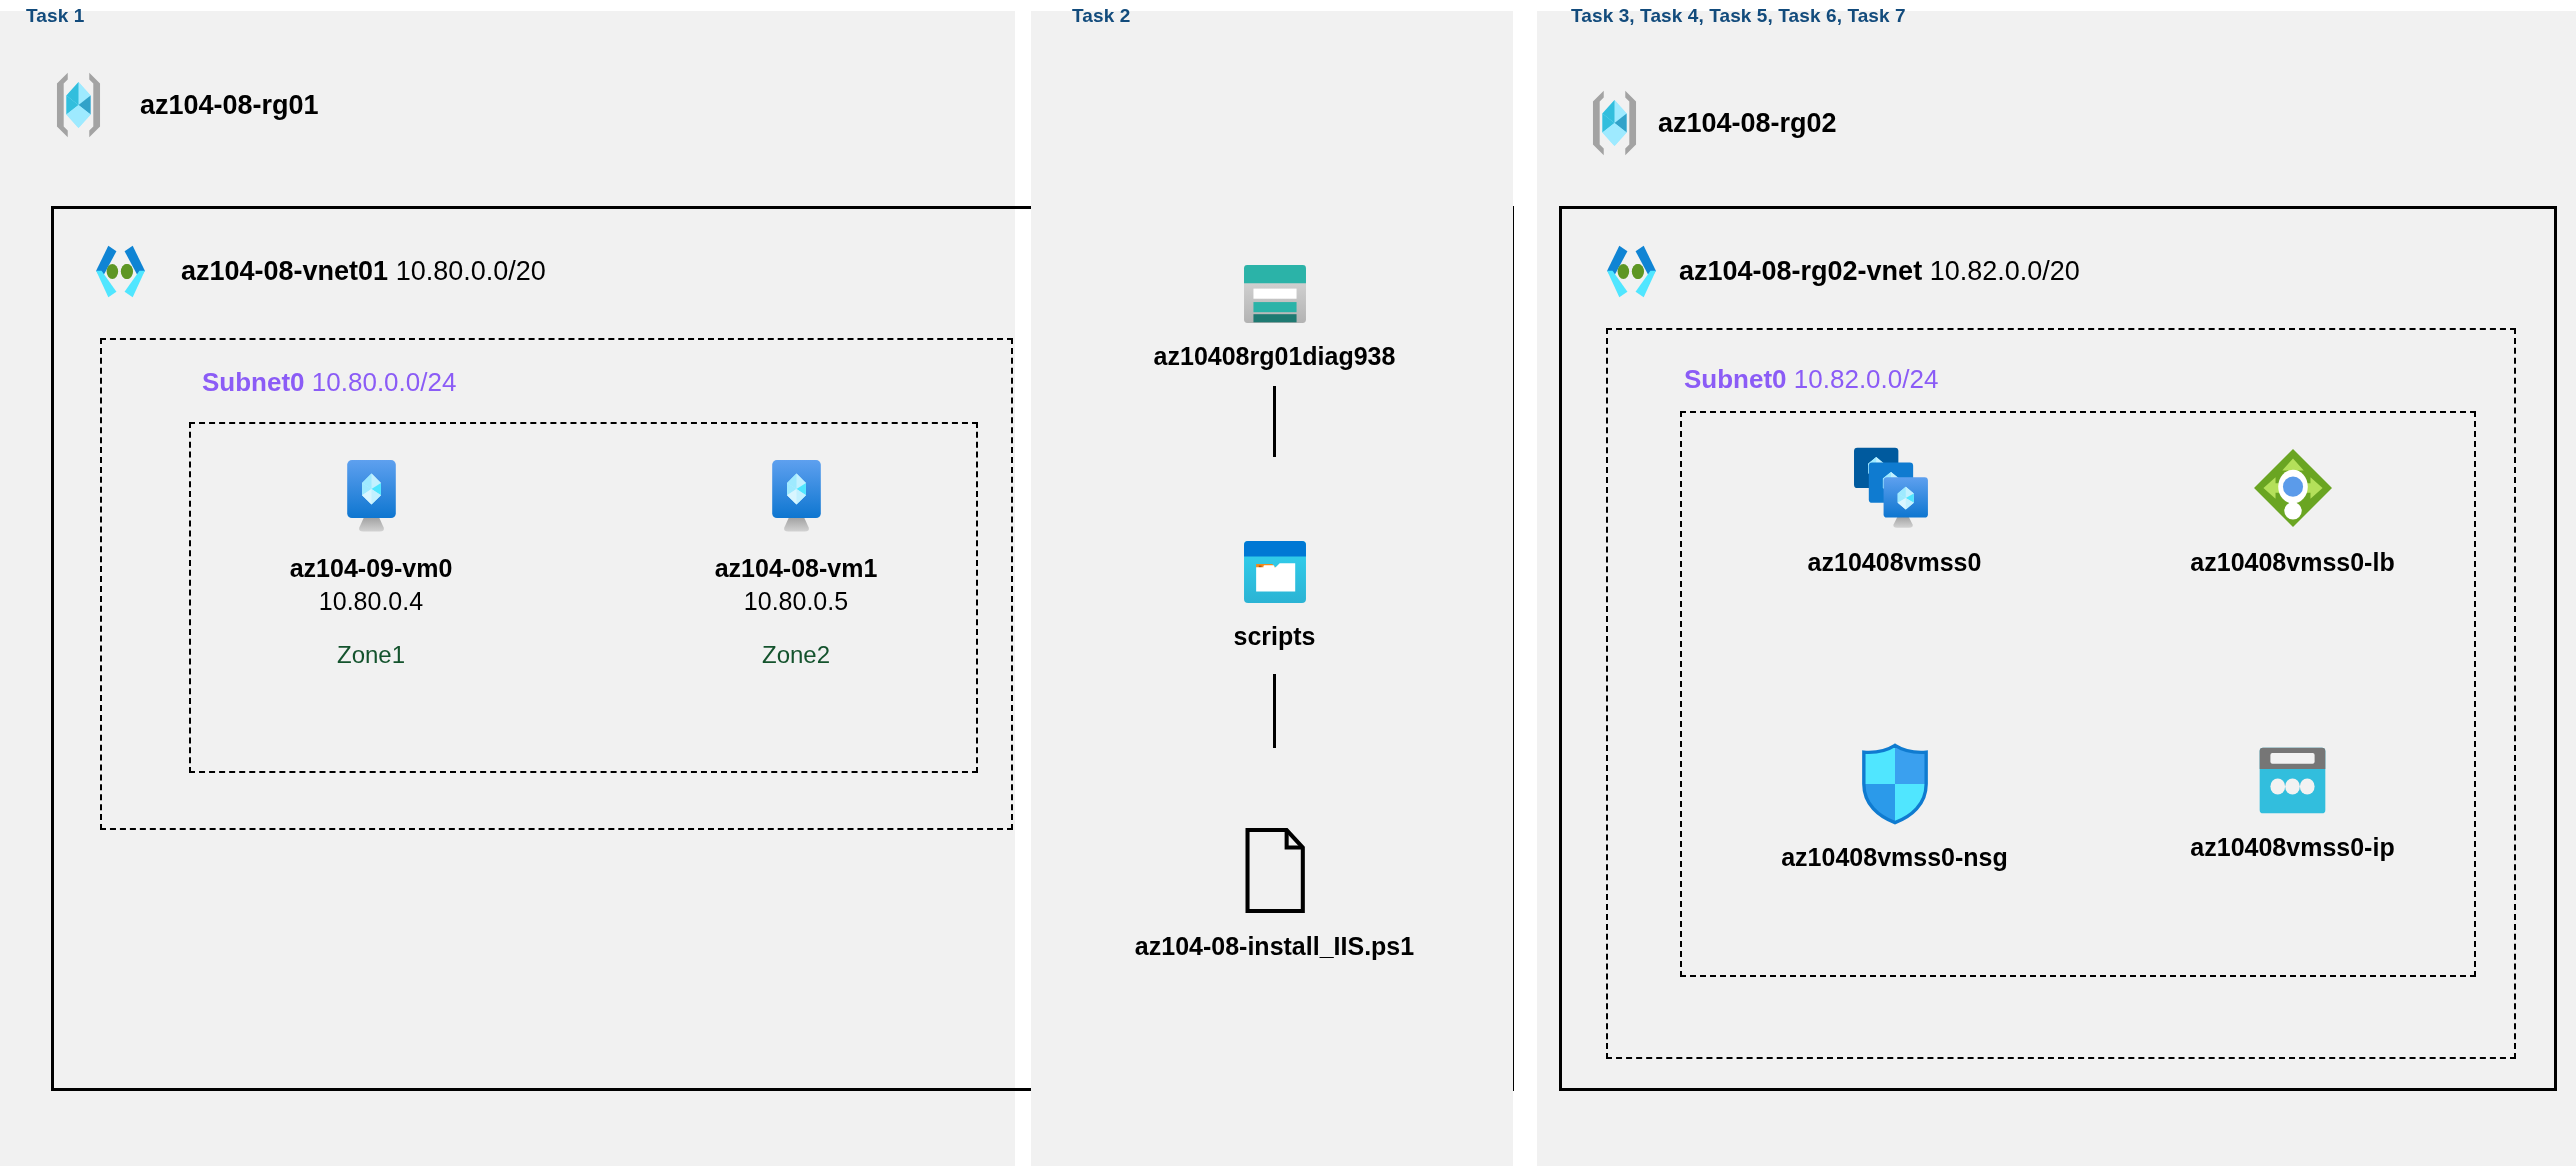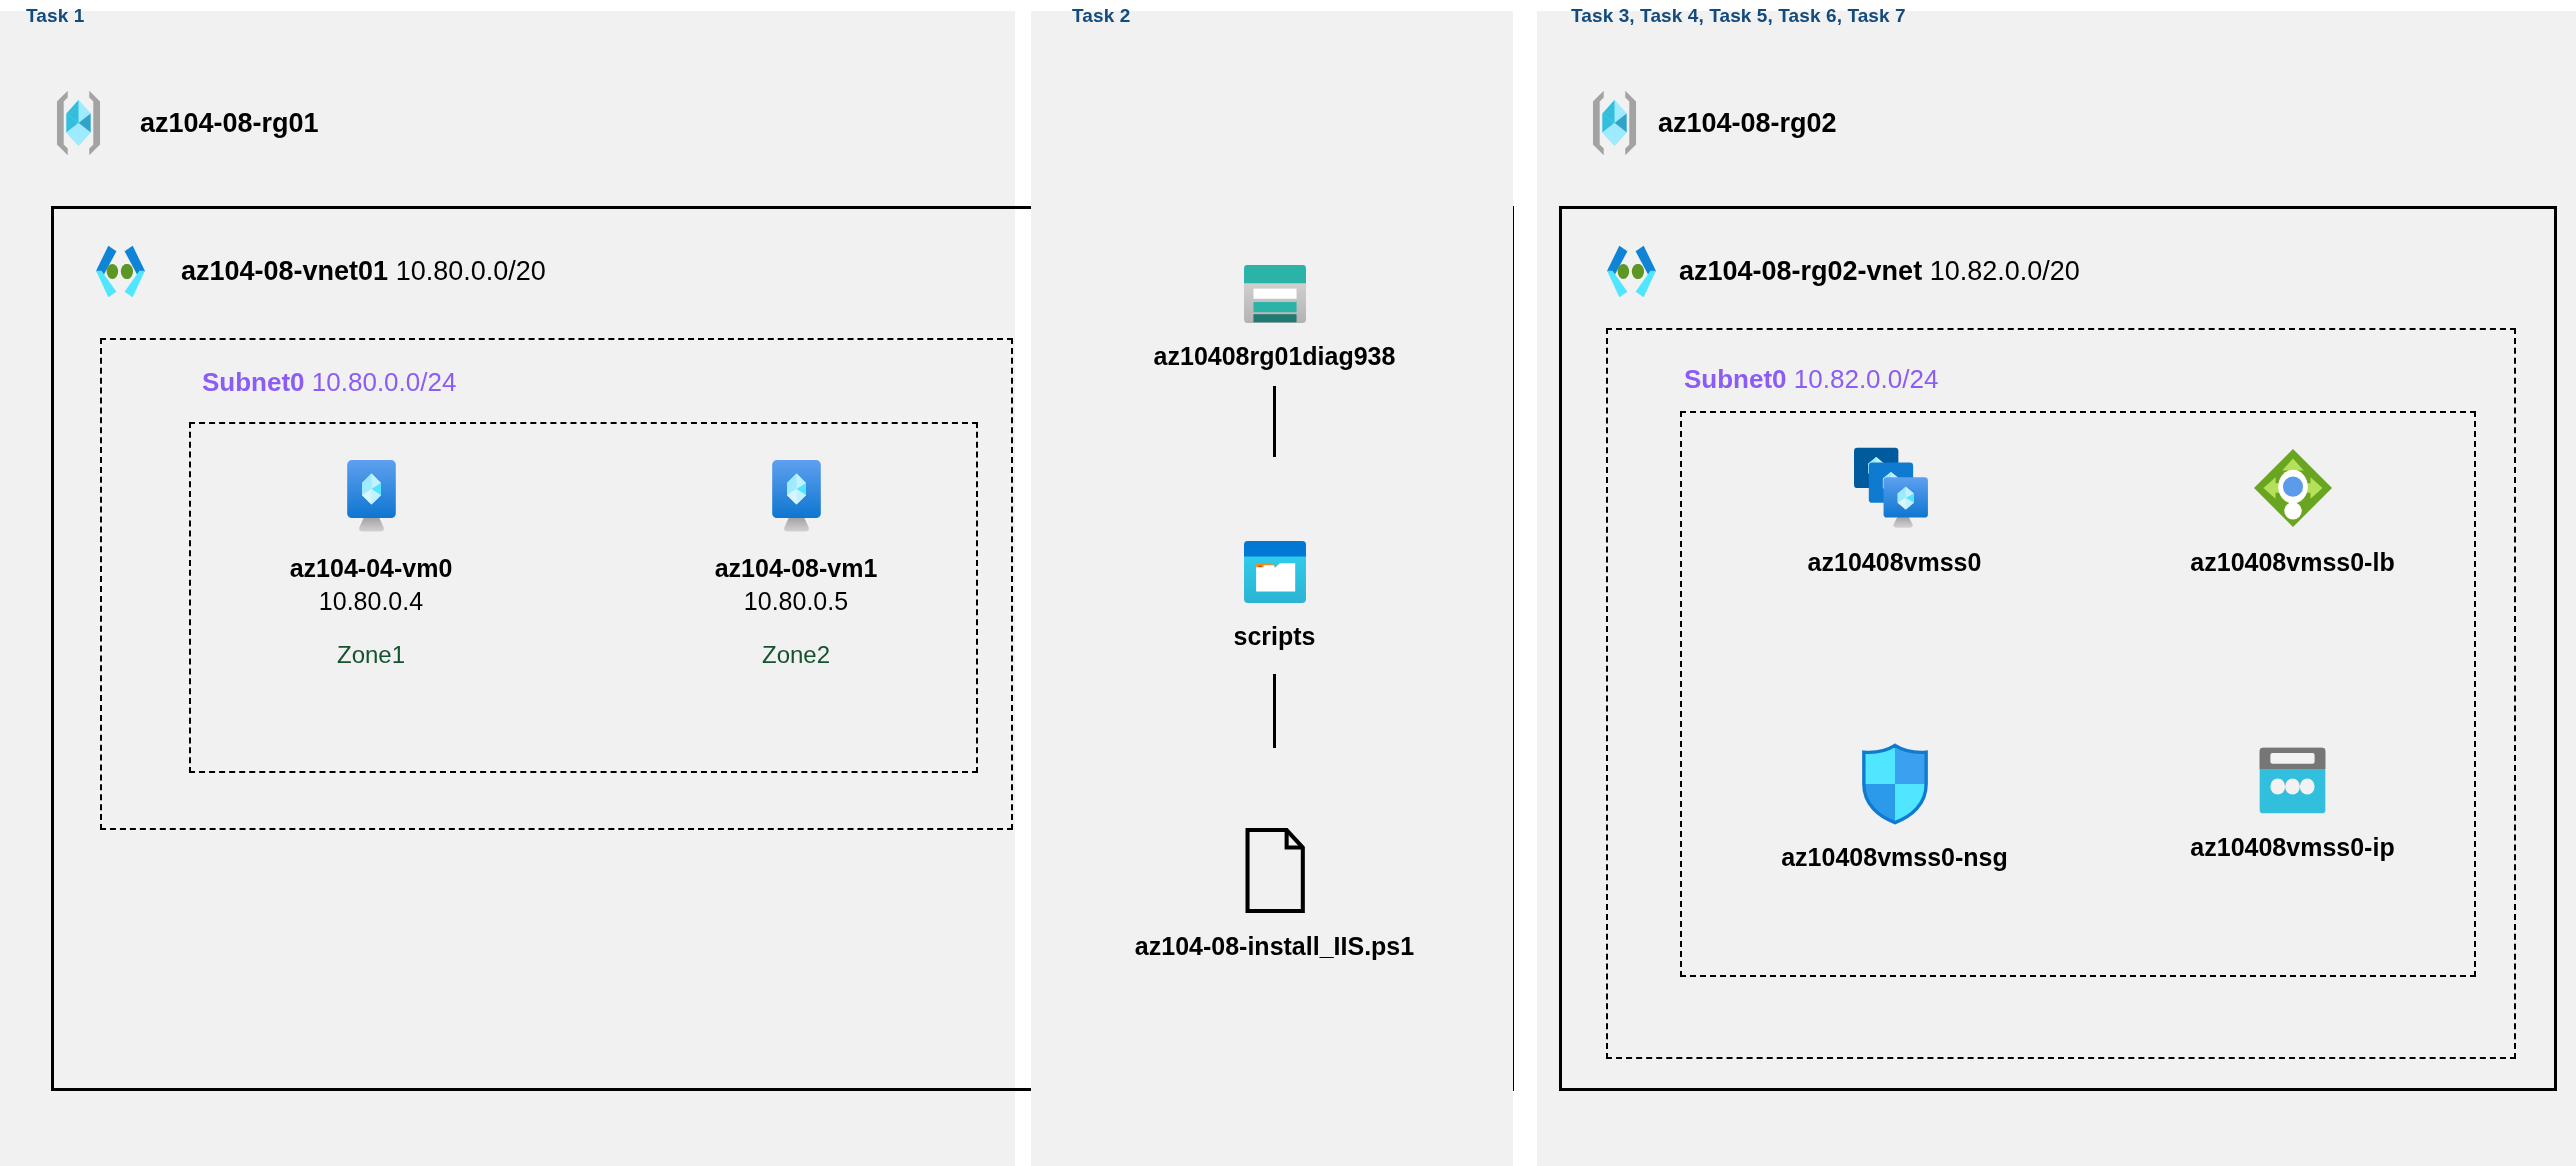--- a/index.html
+++ b/index.html
@@ -46,21 +46,21 @@
 </style>
 </head>
 <body>
 
 <div class="canvas">
 
   <div class="panel" id="panel-1"></div>
 
   <div class="task-title" style="left:26px;top:5.4px;">Task 1</div>
 
-  <div class="hdr-row" style="left:50px;top:88px;gap:33px;">
+  <div class="hdr-row" style="left:50px;top:70px;gap:33px;">
     <span>
       <svg width="57" height="70" viewBox="0 0 84 104">
         <path d="M26 4 L10 20 L10 84 L26 100 L26 90 L20 84 L20 20 L26 14 Z" fill="#a3a3a3"></path>
         <path d="M58 4 L74 20 L74 84 L58 100 L58 90 L64 84 L64 20 L58 14 Z" fill="#a3a3a3"></path>
         <path d="M42 18 L60 38 L60 66 L42 86 L24 66 L24 38 Z" fill="#9eeaff"></path>
         <path d="M42 18 L60 38 L42 52 Z" fill="#9eeaff"></path>
         <path d="M42 18 L24 38 L42 52 Z" fill="#32bedd"></path>
         <path d="M42 52 L60 38 L60 66 Z" fill="#32a2c9"></path>
         <path d="M42 52 L24 38 L24 66 Z" fill="#32bedd"></path>
         <path d="M42 52 L60 66 L42 86 Z" fill="#9eeaff"></path>
@@ -116,21 +116,21 @@
         <rect x="18" y="6" width="72" height="86" rx="7" fill="url(#vmg1)"></rect>
         <path d="M54 26 L68 40 L68 58 L54 72 L40 58 L40 40 Z" fill="#c3f1ff"></path>
         <path d="M54 26 L68 40 L54 49 Z" fill="#c3f1ff"></path>
         <path d="M54 26 L40 40 L54 49 Z" fill="#9eeaff"></path>
         <path d="M54 49 L68 40 L68 58 Z" fill="#50e6ff"></path>
         <path d="M54 49 L40 40 L40 58 Z" fill="#9eeaff"></path>
         <path d="M54 49 L68 58 L54 72 Z" fill="#c3f1ff"></path>
         <path d="M54 49 L40 58 L54 72 Z" fill="#d9f6ff"></path>
       </svg>
     </span>
-    <div class="cap">az104-04-vm0</div>
+    <div class="cap">az104-09-vm0</div>
     <div class="sub">10.80.0.4</div>
     <div class="zone">Zone1</div>
   </div>
 
   <div class="node" style="left:688px;top:456px;width:216px;">
     <span>
       <svg width="73" height="81" viewBox="0 0 108 120">
         <path d="M44 88 h20 l8 18 q2 6 -6 6 h-24 q-8 0 -6 -6 z" fill="url(#vmstand)"></path>
         <rect x="18" y="6" width="72" height="86" rx="7" fill="url(#vmg1)"></rect>
         <path d="M54 26 L68 40 L68 58 L54 72 L40 58 L40 40 Z" fill="#c3f1ff"></path>

